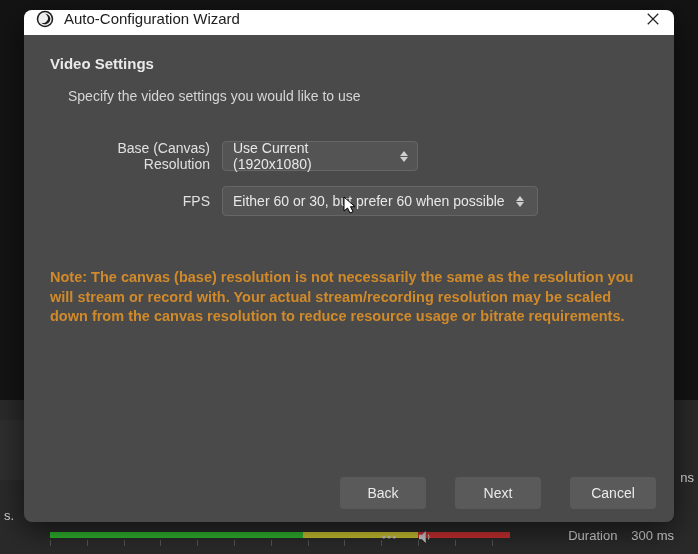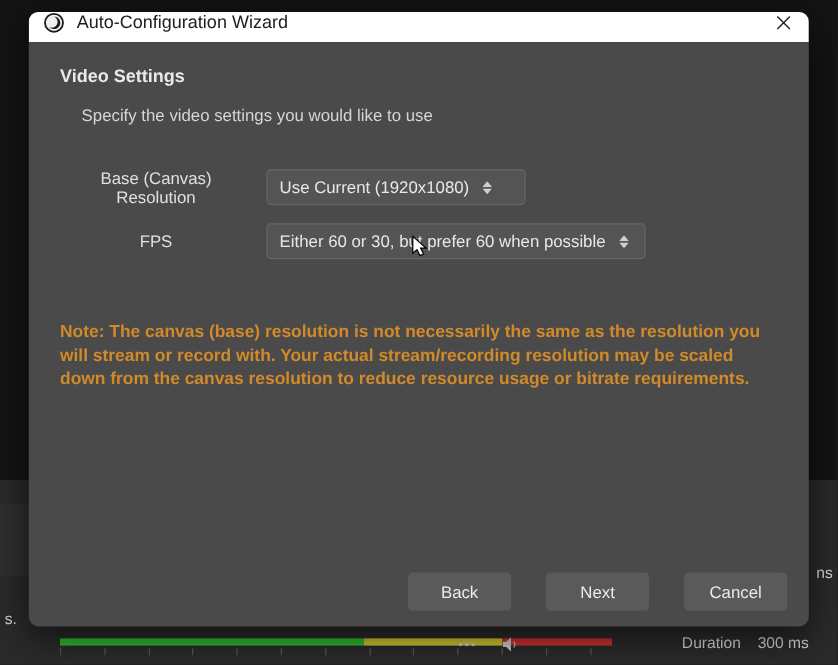--- a/index.html
+++ b/index.html
@@ -68,21 +68,21 @@
   .body {
     flex: 1; padding: 20px 26px 0 26px; color: #e8e8e8;
     display: flex; flex-direction: column;
   }
   .section-title { font-size: 15px; font-weight: 600; color: #eaeaea; }
   .section-sub { font-size: 14px; color: #d6d6d6; margin: 16px 0 0 18px; }
 
   .form { margin-top: 36px; }
   .row { display: flex; align-items: center; margin-bottom: 14px; }
   .row-label {
-    width: 172px; text-align: center; padding-right: 12px;
+    width: 172px; text-align: right; padding-right: 12px;
     font-size: 14px; color: #e0e0e0;
   }
   .select {
     display: flex; align-items: center;
     background: #545454;
     border: 1px solid #666;
     border-radius: 4px;
     height: 30px;
     padding: 0 8px 0 10px;
     font-size: 14px; color: #e8e8e8;
@@ -199,21 +199,21 @@
     </span>
   </div>
 
   <div class="body">
     <div class="section-title">Video Settings</div>
     <div class="section-sub">Specify the video settings you would like to use</div>
 
     <div class="form">
       <div class="row">
         <div class="row-label">Base (Canvas) Resolution</div>
-        <div class="select" style="width:216px">
+        <div class="select" style="width:196px">
           <span>Use Current (1920x1080)</span>
           <span class="spin">
             <svg viewBox="0 0 10 6">
                 <path d="M0 6l5-6 5 6z"></path>
               </svg>
             <svg viewBox="0 0 10 6">
                 <path d="M0 0l5 6 5-6z"></path>
               </svg>
           </span>
         </div>

